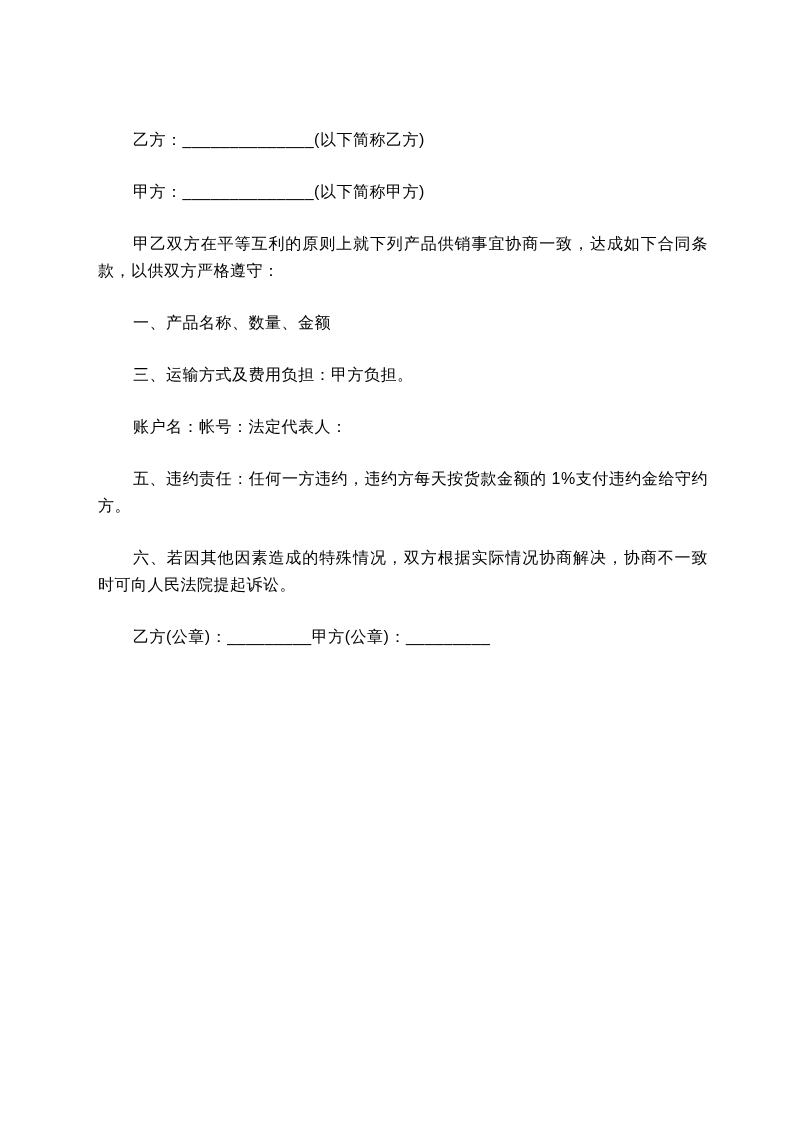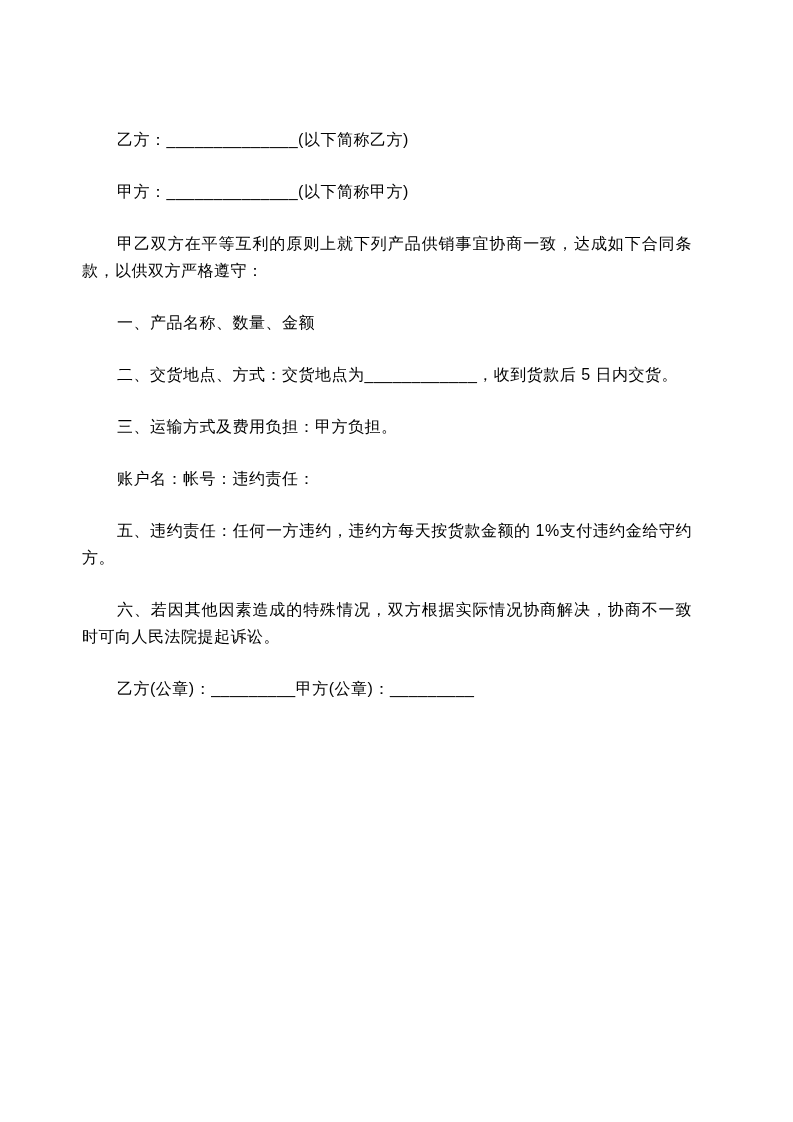--- a/index.html
+++ b/index.html
@@ -12,21 +12,21 @@
     width: 793px;
     height: 1122px;
     background: #ffffff;
     color: #000000;
     font-family: "Liberation Sans", "DejaVu Sans", sans-serif;
     overflow: hidden;
     box-sizing: border-box;
   }
   .content {
     position: absolute;
-    left: 82px;
+    left: 98px;
     top: 126px;
     width: 610px;
   }
   .para {
     margin: 0 0 25px 0;
     font-size: 16px;
     line-height: 27px;
     text-indent: 35px;
     text-align: justify;
     word-break: break-all;
@@ -37,20 +37,19 @@
 </style>
 </head>
 <body>
 
 <div class="page">
   <div class="content">
     <p class="para">乙方：______________(以下简称乙方)</p>
     <p class="para">甲方：______________(以下简称甲方)</p>
     <p class="para">甲乙双方在平等互利的原则上就下列产品供销事宜协商一致，达成如下合同条款，以供双方严格遵守：</p>
     <p class="para">一、产品名称、数量、金额</p>
-    <p class="para">二、交货地点、方式：交货地点为____________，收到货款后 5 日内交货。</p>
     <p class="para">三、运输方式及费用负担：甲方负担。</p>
-    <p class="para">账户名：帐号：违约责任：</p>
+    <p class="para">账户名：帐号：法定代表人：</p>
     <p class="para">五、违约责任：任何一方违约，违约方每天按货款金额的 1%支付违约金给守约方。</p>
     <p class="para">六、若因其他因素造成的特殊情况，双方根据实际情况协商解决，协商不一致时可向人民法院提起诉讼。</p>
     <p class="para">乙方(公章)：_________甲方(公章)：_________</p>
   </div>
 </div>
 
 </body></html>

